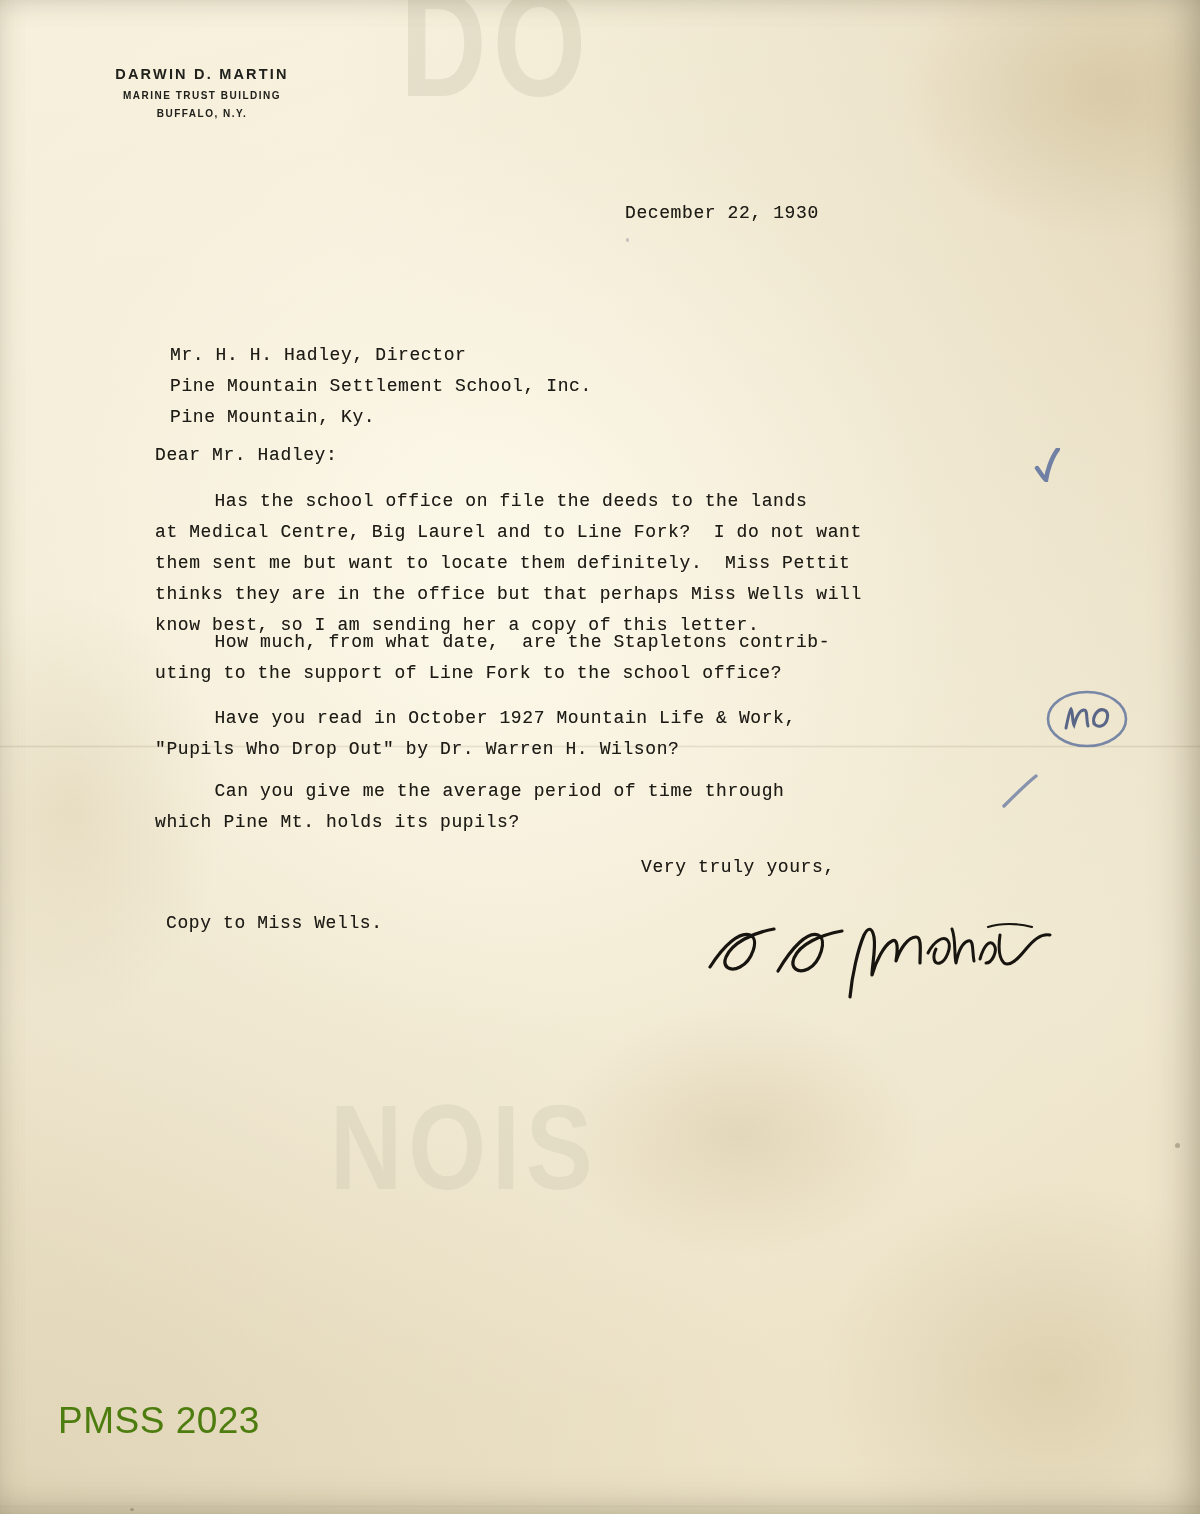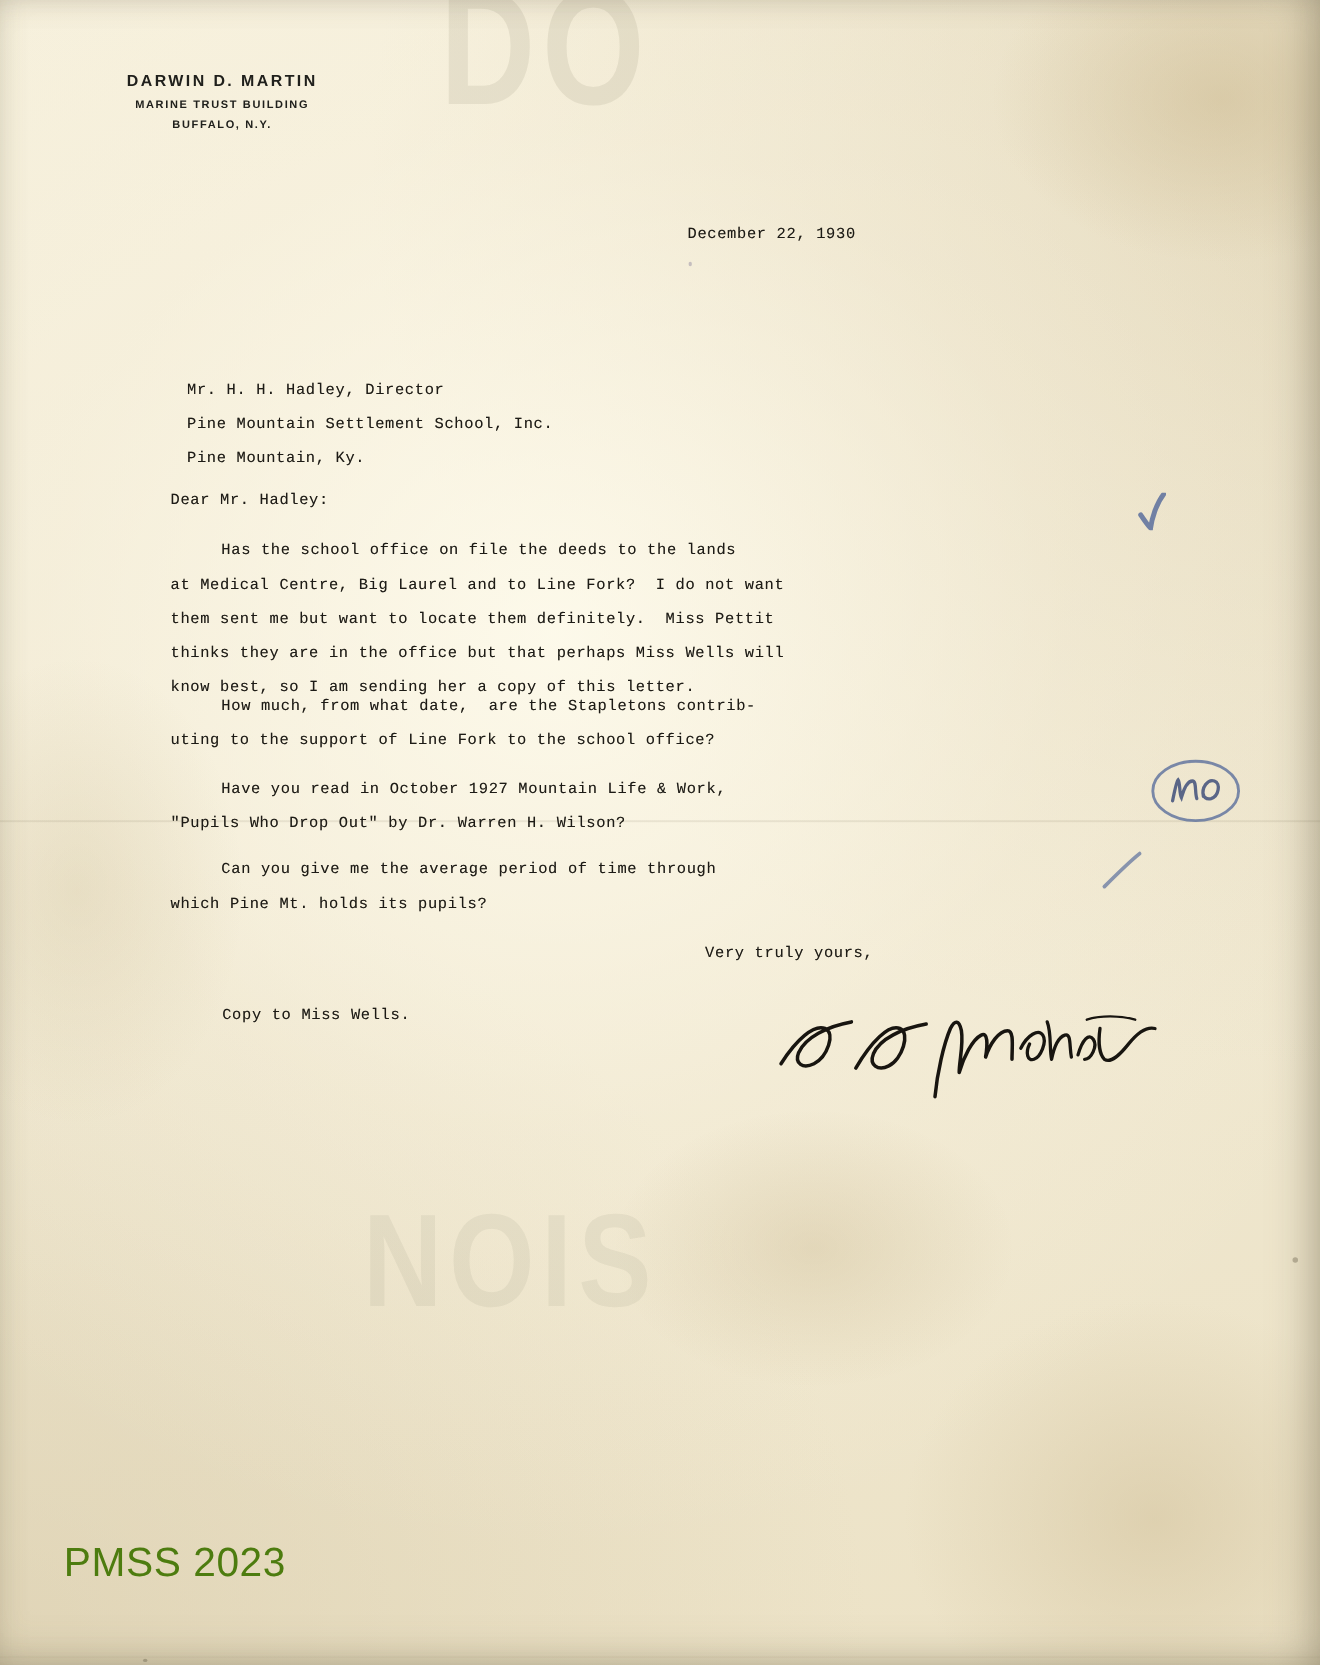--- a/index.html
+++ b/index.html
@@ -94,35 +94,35 @@
   #letterhead .line {
     font-size: 10px;
     font-weight: bold;
     letter-spacing: 1.5px;
     margin-bottom: 7px;
   }
   
   .typed {
     position: absolute;
     color: #1d1b16;
-    font-size: 14px;
+    font-size: 18px;
     line-height: 31px;
     letter-spacing: 0.6px;
     white-space: pre;
     text-shadow: 0 0 0.6px rgba(40,35,25,0.45);
   }
   #date { top: 198px; left: 625px; }
   #addressee { top: 340px; left: 170px; }
   #salutation { top: 440px; left: 155px; }
   #para1 { top: 486px; left: 155px; }
   #para2 { top: 627px; left: 155px; }
   #para3 { top: 703px; left: 155px; }
   #para4 { top: 776px; left: 155px; }
   #closing { top: 852px; left: 641px; }
-  #copyline { top: 908px; left: 166px; margin-left: 36px; }
+  #copyline { top: 908px; left: 166px; }
   .ind { display: inline-block; width: 5.5ch; }
   
   #check-mark {
     position: absolute;
     top: 448px;
     left: 1034px;
     width: 26px;
     height: 34px;
     pointer-events: none;
   }

